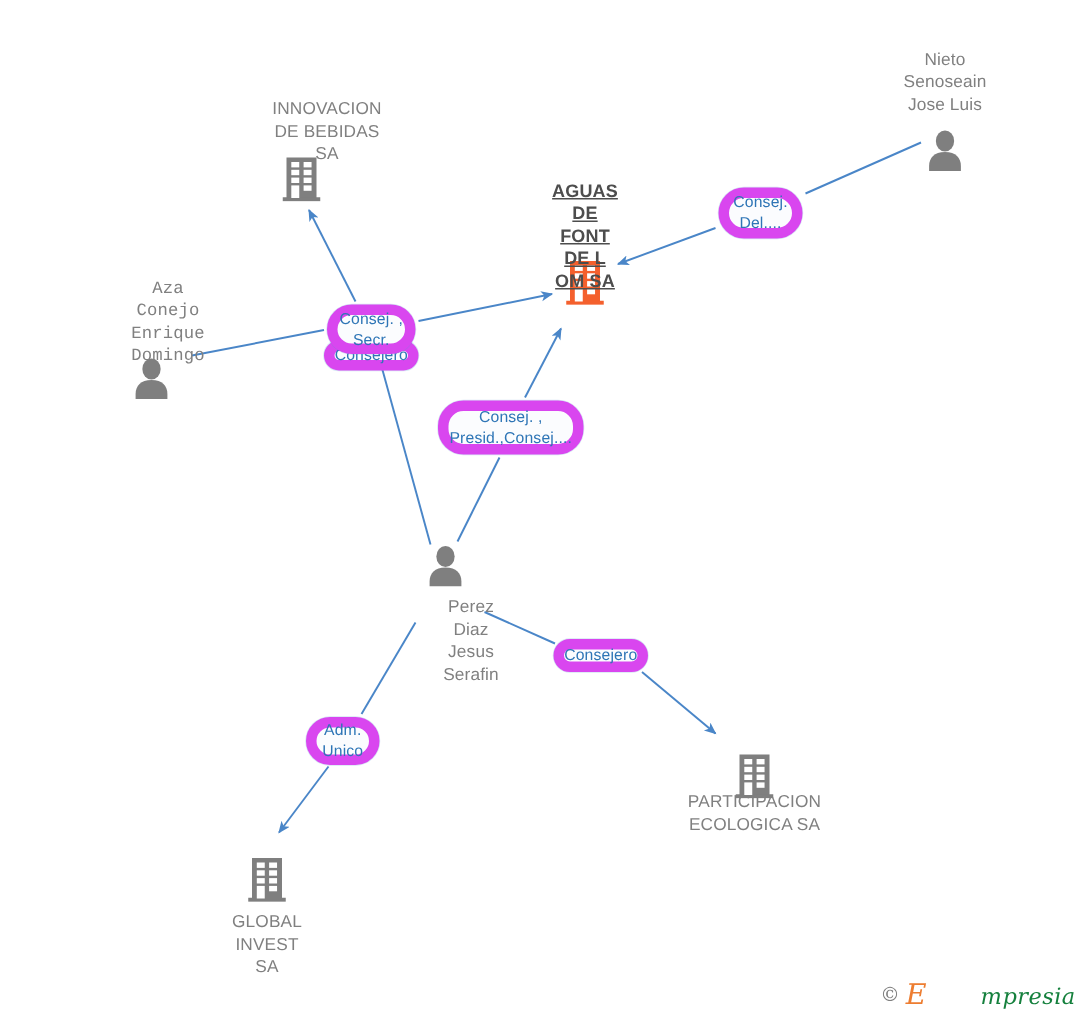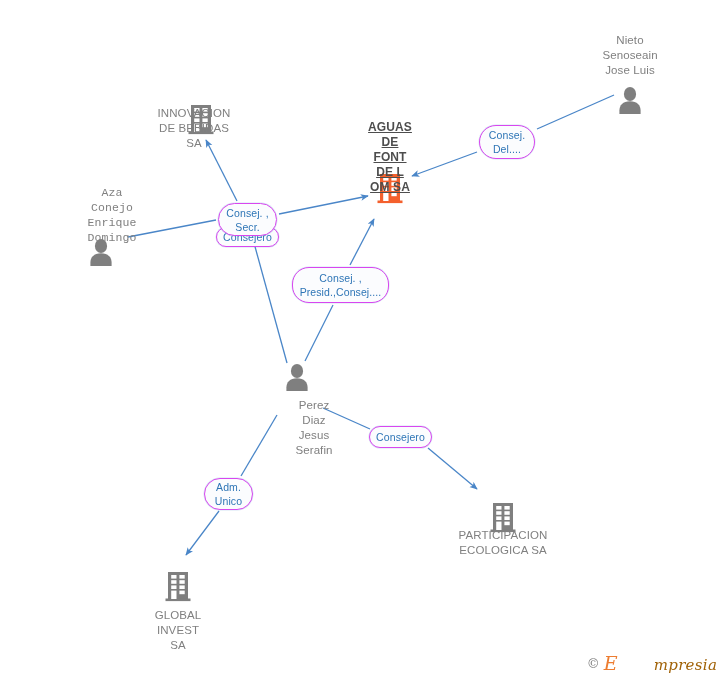--- a/index.html
+++ b/index.html
@@ -46,21 +46,21 @@
   }
   .node-label.company-main {
     color: #4d4d4d;
     font-weight: bold;
     font-size: 12px;
     line-height: 15px;
   }
   .rel-box {
     position: absolute;
     box-sizing: border-box;
-    border: 1px solid #d946ef;
+    border: 7px solid #d946ef;
     border-radius: 17px;
     background: #fbfcfe;
     color: #2e75b6;
     font-size: 10.5px;
     line-height: 14px;
     text-align: center;
     display: flex;
     flex-direction: column;
     align-items: center;
     justify-content: center;
@@ -82,21 +82,21 @@
     font-style: normal;
     font-size: 13px;
     color: #7f7f7f;
   }
   .watermark .wm-e {
     color: #ed7d31;
     font-size: 19px;
     font-style: italic;
   }
   .watermark .wm-rest {
-    color: #a16207;
+    color: #15803d;
     letter-spacing: 0.3px;
     margin-left: 36px;
   }
 </style>
 </head>
 <body>
 
 <div id="canvas">
 
   <svg id="edges" viewBox="0 0 728 685" xmlns="http://www.w3.org/2000/svg">
@@ -128,21 +128,21 @@
             <rect x="0.5" y="28.5" width="25" height="2.6" fill="#7f7f7f"></rect>
             <rect x="6.2" y="5" width="5.3" height="3.6" fill="#ffffff"></rect>
             <rect x="6.2" y="10.2" width="5.3" height="3.6" fill="#ffffff"></rect>
             <rect x="6.2" y="15.4" width="5.3" height="3.6" fill="#ffffff"></rect>
             <rect x="14.4" y="5" width="5.3" height="3.6" fill="#ffffff"></rect>
             <rect x="14.4" y="10.2" width="5.3" height="3.6" fill="#ffffff"></rect>
             <rect x="14.4" y="15.4" width="5.3" height="3.6" fill="#ffffff"></rect>
             <rect x="14.4" y="20.6" width="5.3" height="3.6" fill="#ffffff"></rect>
             <rect x="6.2" y="20.6" width="5.3" height="8.4" fill="#ffffff"></rect>
           </svg></span>
-        <div class="node-label" style="left: 194px; top: 66px; margin-top: 40px;">INNOVACION
+        <div class="node-label" style="left: 218px; top: 66px;">INNOVACION
 DE BEBIDAS SA</div>
       </div>
       <div class="node">
         <span class="node-icon" style="left: 390px; top: 188px;"><svg width="26" height="32" viewBox="0 0 26 32">
             <path d="M3 2 h20 v27 h-20 z" fill="#f4602d"></path>
             <rect x="0.5" y="28.5" width="25" height="2.6" fill="#f4602d"></rect>
             <rect x="6.2" y="5" width="5.3" height="3.6" fill="#ffffff"></rect>
             <rect x="6.2" y="10.2" width="5.3" height="3.6" fill="#ffffff"></rect>
             <rect x="6.2" y="15.4" width="5.3" height="3.6" fill="#ffffff"></rect>
             <rect x="14.4" y="5" width="5.3" height="3.6" fill="#ffffff"></rect>

